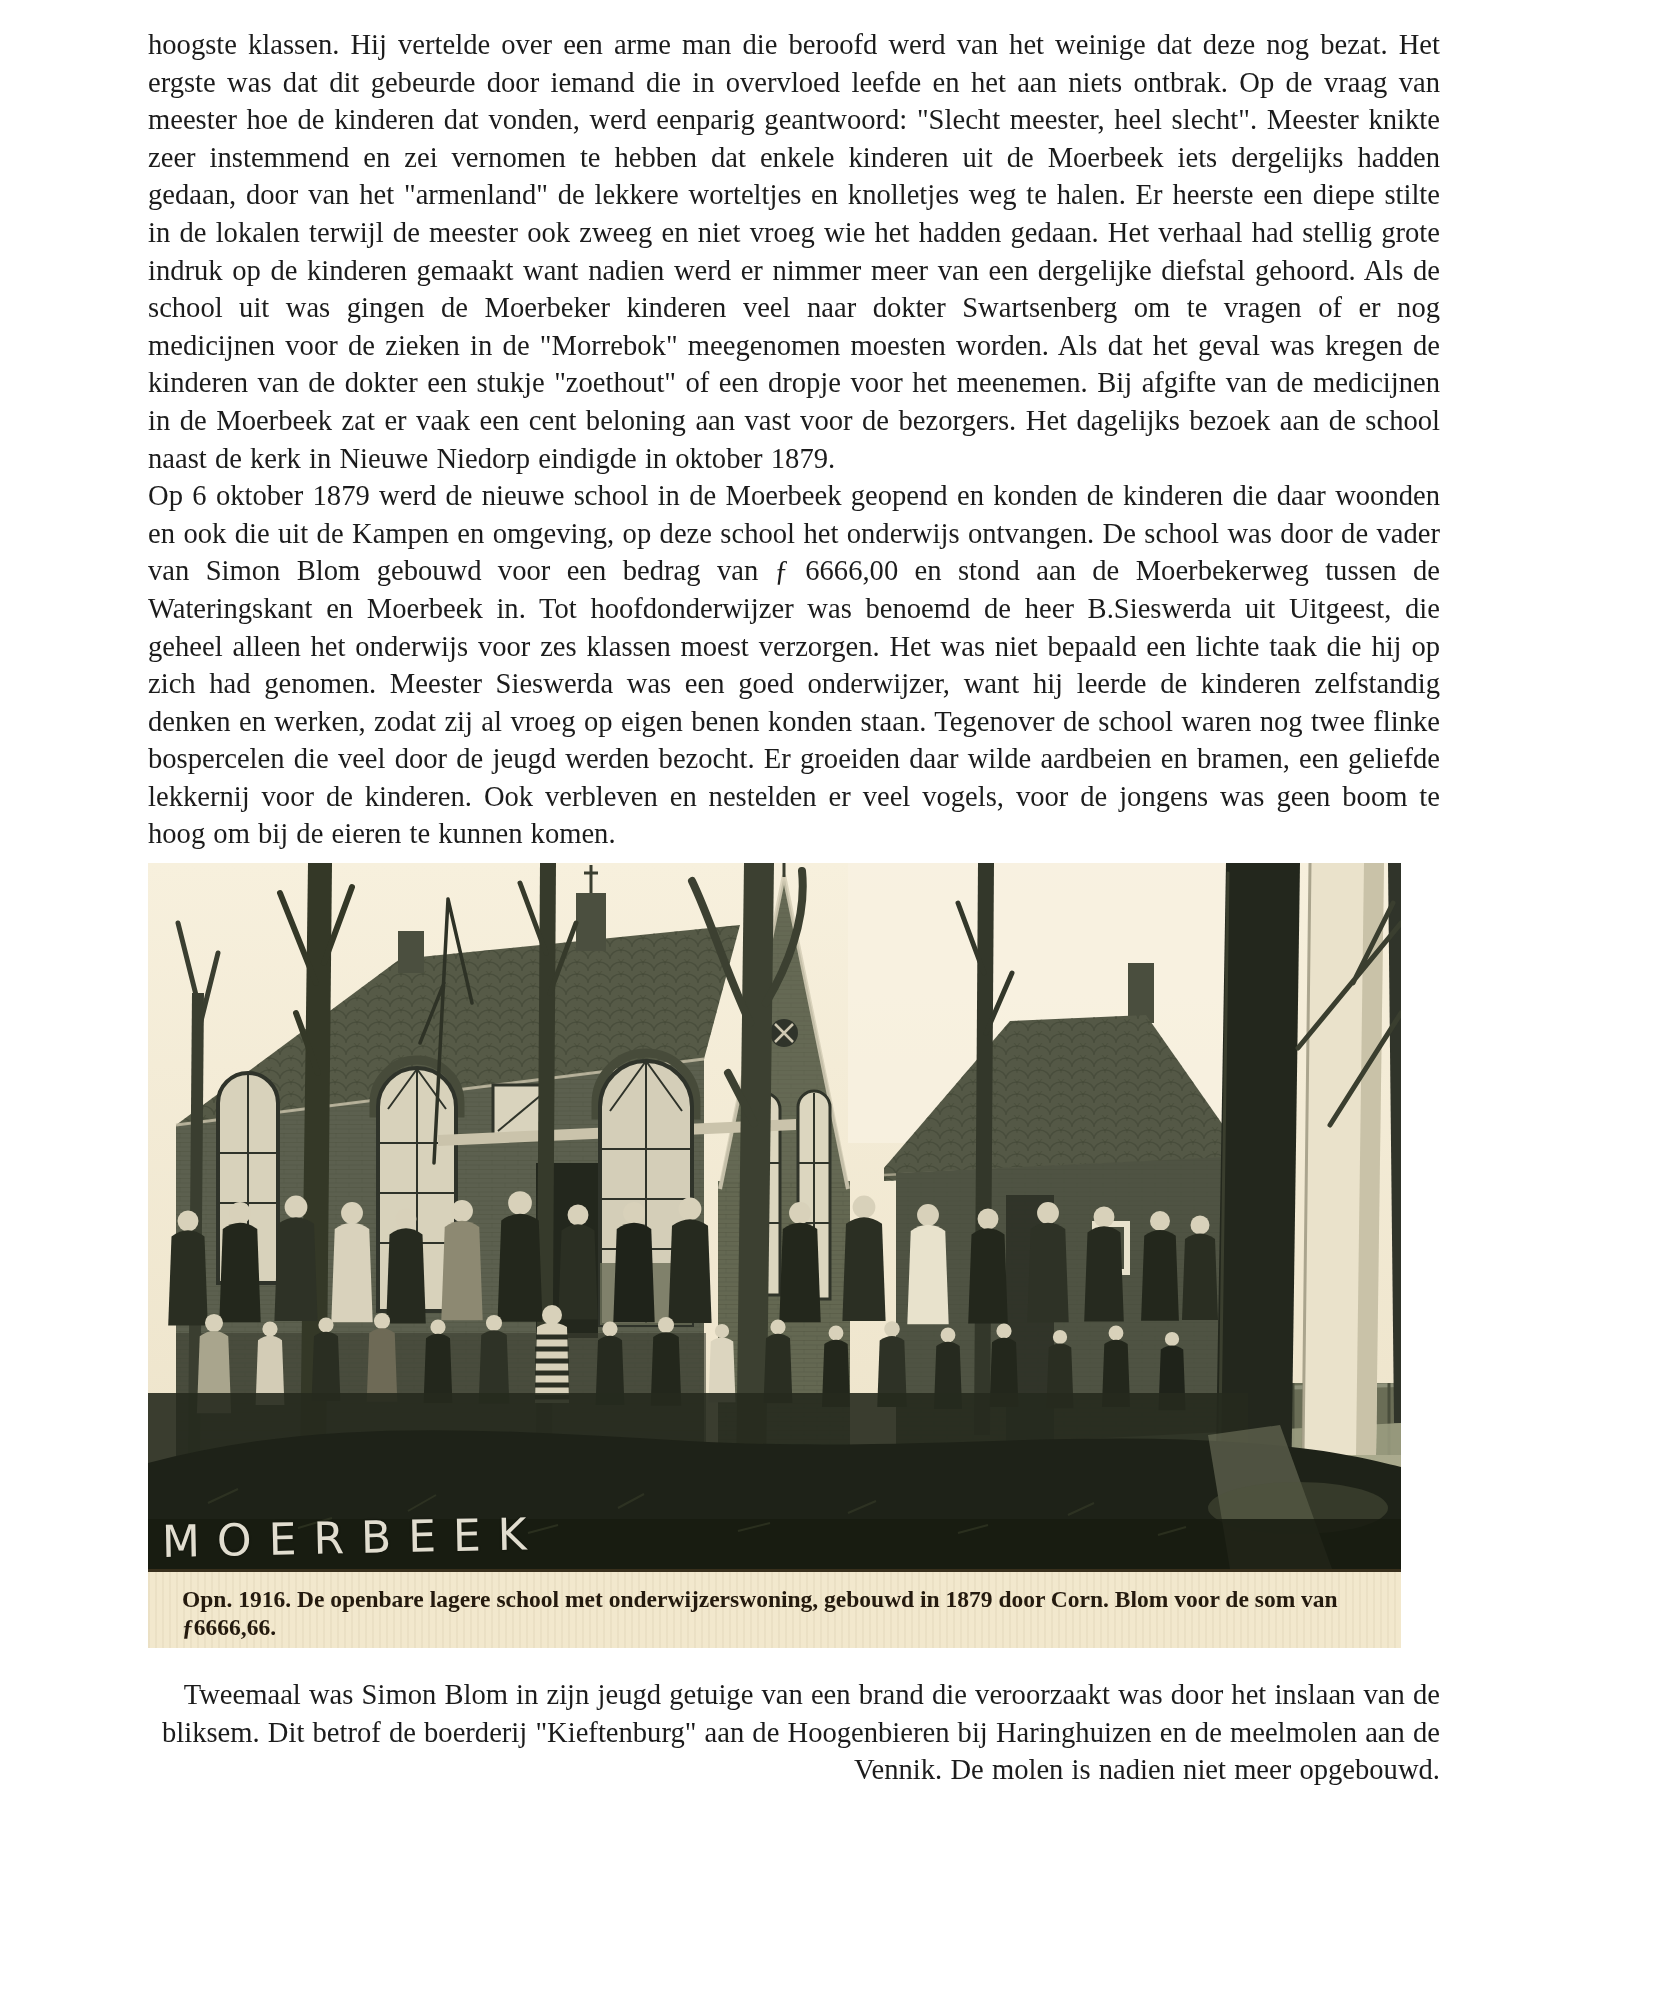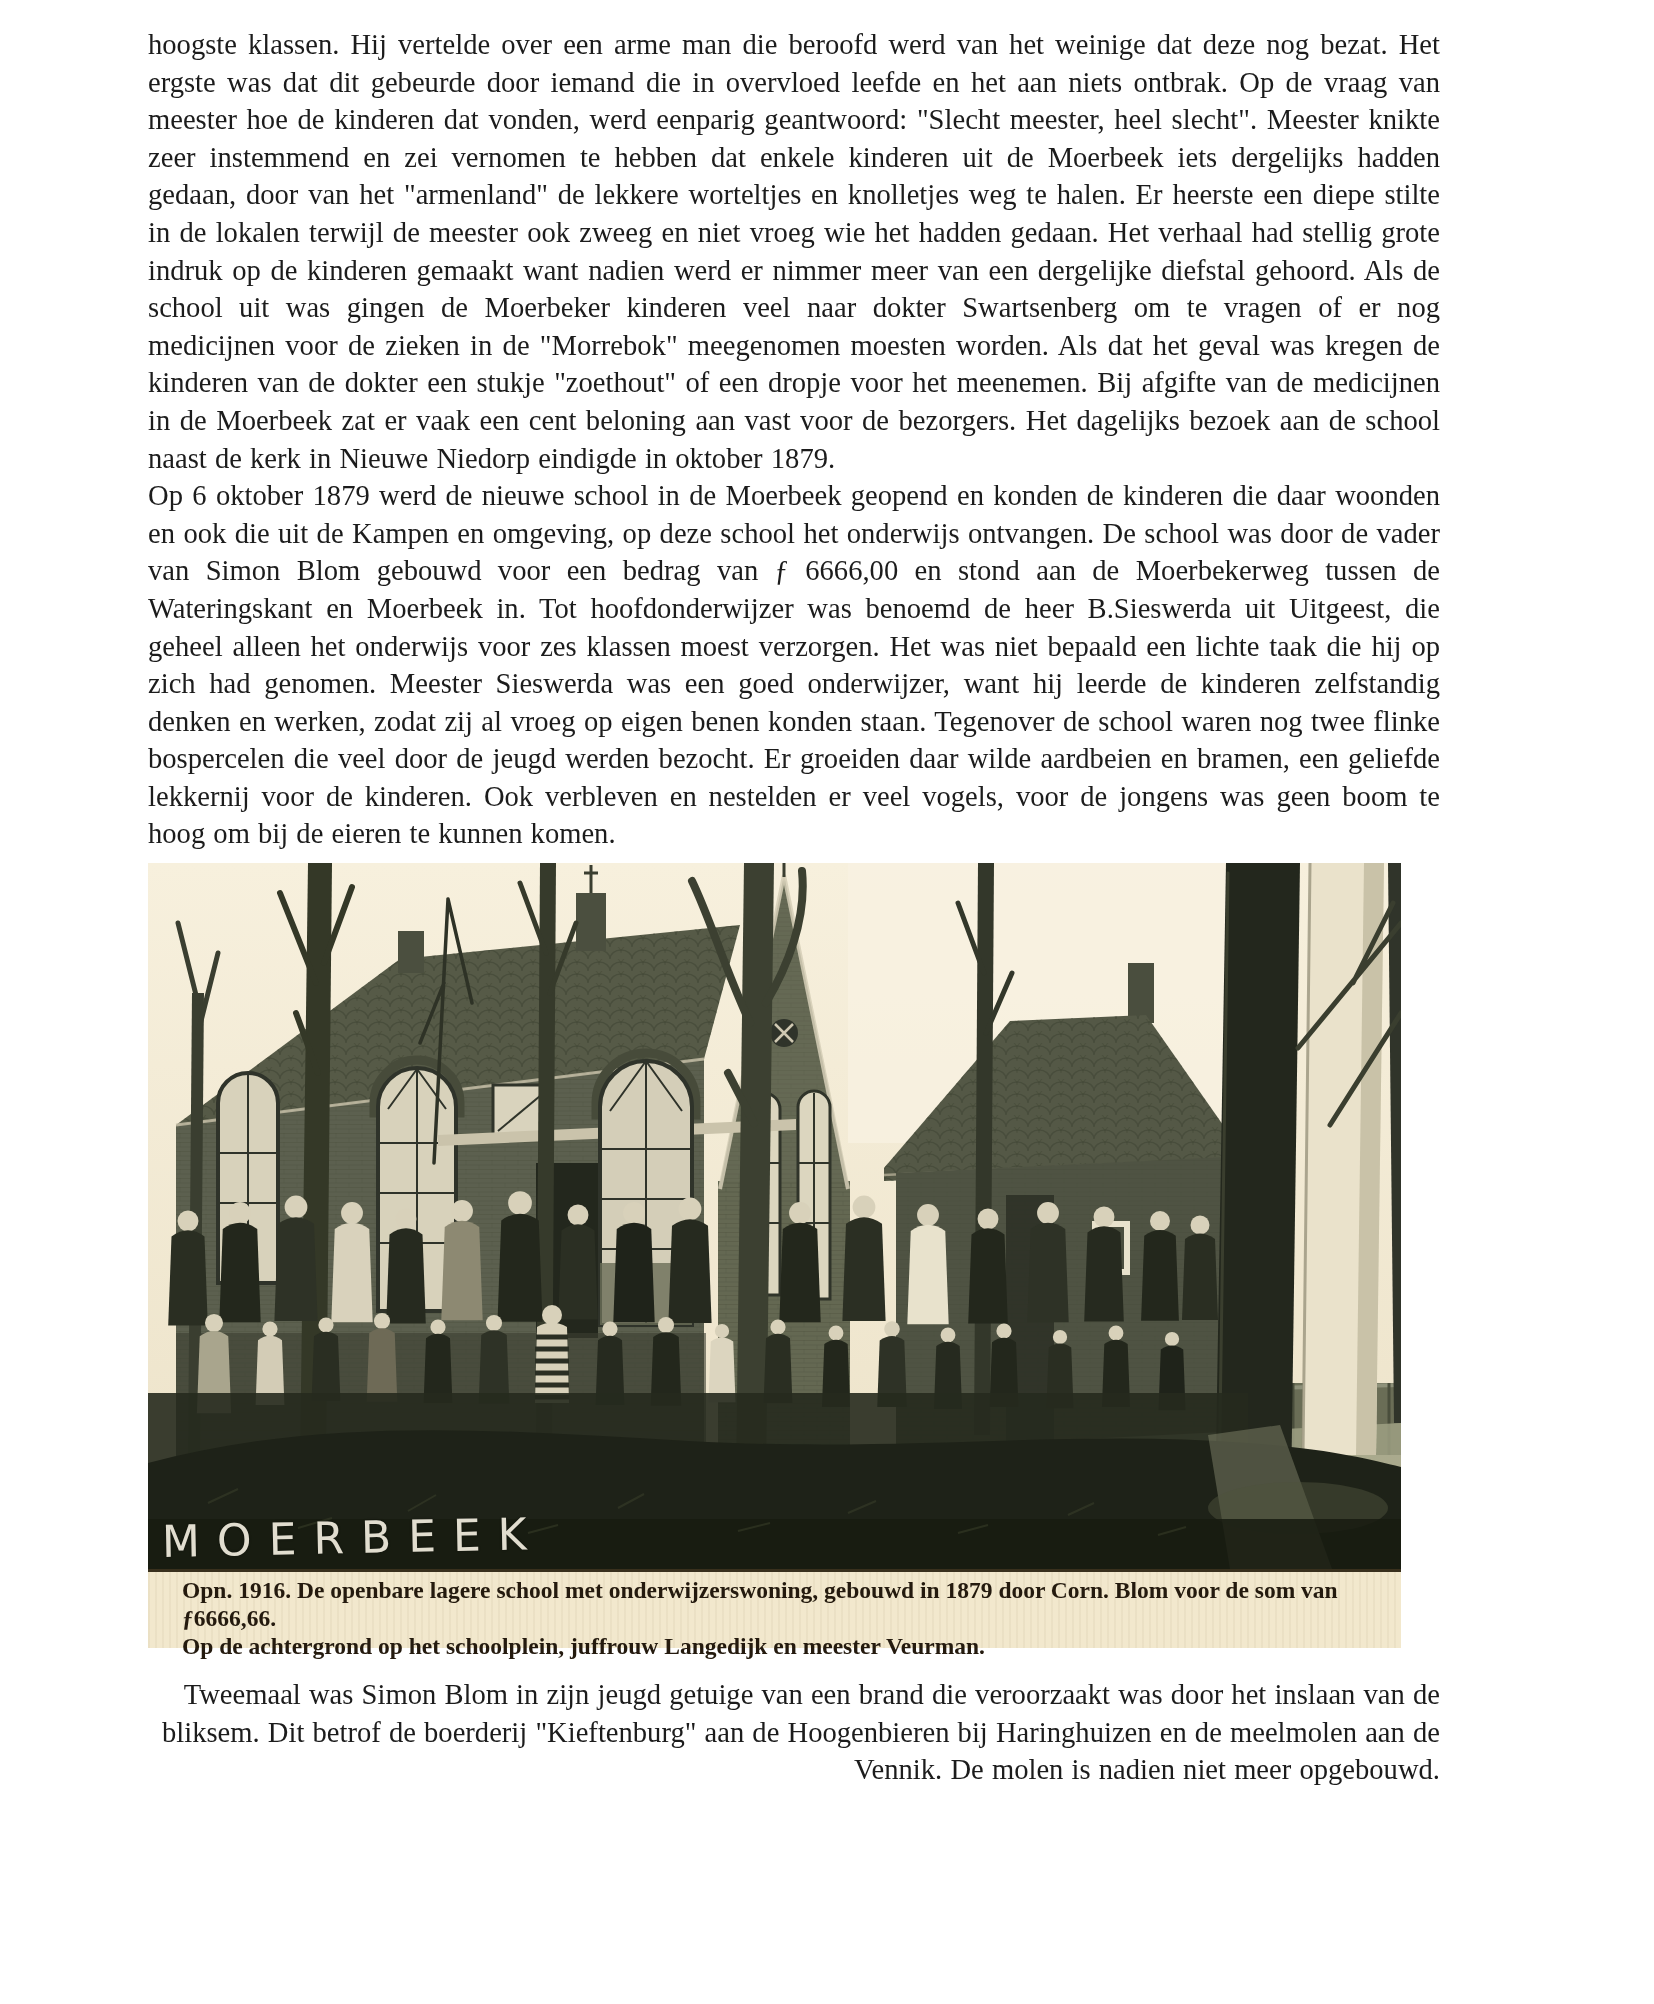--- a/index.html
+++ b/index.html
@@ -36,21 +36,21 @@
     transform:rotate(-1.2deg);
     text-shadow:0 0 3px rgba(0,0,0,.35);
     white-space:nowrap;
   }
   .photo-caption{
     width:1253px;box-sizing:border-box;
     height:79px;
     background:#f2e8cd;
     background-image:repeating-linear-gradient(90deg, rgba(120,100,60,.06) 0 2px, rgba(0,0,0,0) 2px 7px);
     border-top:3px solid #39301d;
-    padding:4px 20px 0 34px;
+    padding:13px 20px 0 34px;
     font-weight:bold;font-size:23.5px;line-height:28px;
     color:#241a0e;
   }
   .caption-line{margin:0;}
 </style>
 </head>
 <body>
 
 <div class="content">
 
@@ -235,19 +235,18 @@
           <rect x="0" y="656" width="1253" height="50" fill="#171b11" opacity="0.85"></rect>
           <g stroke="#41462f" stroke-width="2" opacity="0.45">
             <path d="M60,640 l30,-14 M150,665 l34,-10 M260,648 l28,-16 M380,670 l30,-8 M470,645 l26,-14 M590,668 l32,-8 M700,650 l28,-12 M810,670 l30,-8 M920,652 l26,-12 M1010,672 l28,-8"></path>
           </g>
         </g>
       </svg>
       <div class="moerbeek-overlay">MOERBEEK</div>
     </div>
     <figcaption class="photo-caption">
       <p class="caption-line">Opn. 1916. De openbare lagere school met onderwijzerswoning, gebouwd in 1879 door Corn. Blom voor de som van ƒ6666,66.</p>
-      <p class="caption-line">Op de achtergrond op het schoolplein, juffrouw Langedijk en meester Veurman.</p>
     </figcaption>
   </figure>
 
   <p class="body-par last">Tweemaal was Simon Blom in zijn jeugd getuige van een brand die veroorzaakt was door het inslaan van de bliksem. Dit betrof de boerderij "Kieftenburg" aan de Hoogenbieren bij Haringhuizen en de meelmolen aan de Vennik. De molen is nadien niet meer opgebouwd.</p>
 
 </div>
 
 </body></html>

